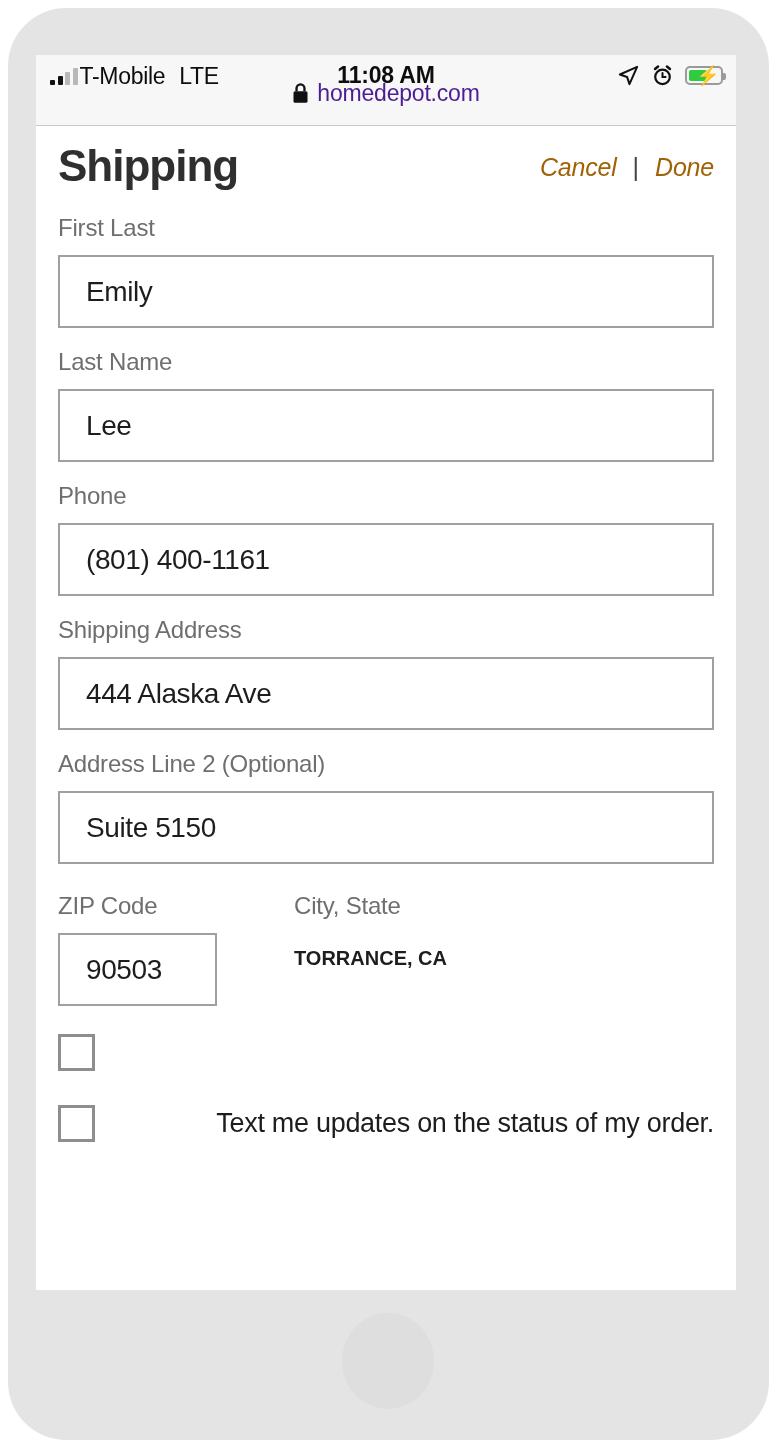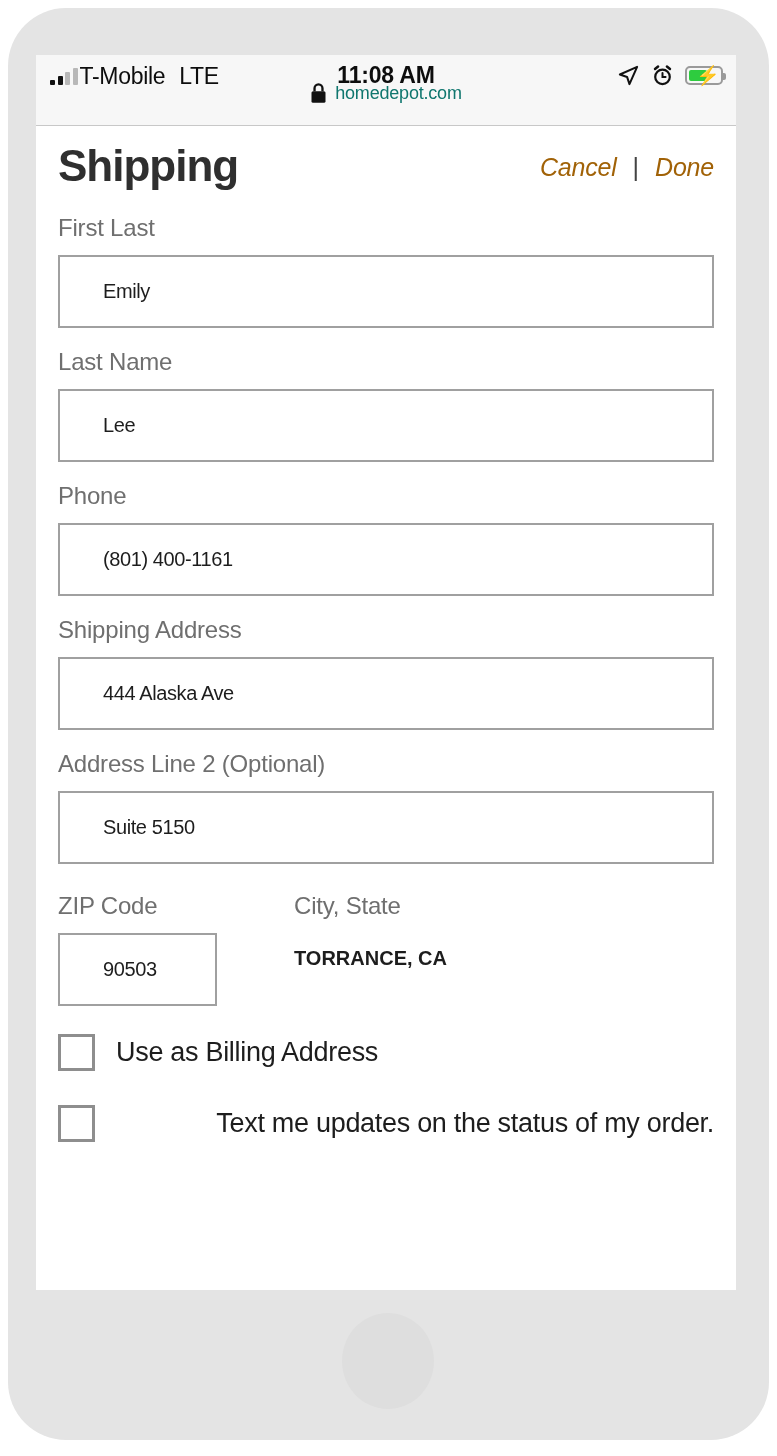--- a/index.html
+++ b/index.html
@@ -99,21 +99,21 @@
   }
 
   
   .urlbar {
     display: flex; align-items: center; justify-content: center;
     gap: 8px;
     height: 0;
     position: absolute; left: 0; right: 0; top: 38px;
   }
   .lock-icon svg { display: block; }
-  .url-text { font-size: 18px; color: #0f766e; letter-spacing: -0.2px; }
+  .url-text { font-size: 23px; color: #4c1d95; letter-spacing: -0.2px; }
 
   
   .header {
     position: relative;
     height: 78px;
     padding: 0 22px;
   }
   .page-title {
     position: absolute; left: 22px; top: 15px;
     font-size: 44px; font-weight: bold; color: #2f2f2f;
@@ -134,22 +134,22 @@
   .f-label {
     font-size: 24px; color: #6f6f6f;
     letter-spacing: -0.2px;
     margin-bottom: 13px;
   }
   .f-input {
     height: 73px;
     border: 2px solid #a0a0a0;
     background: #fff;
     display: flex; align-items: center;
-    padding-left: 43px;
-    font-size: 20px; color: #1d1d1d;
+    padding-left: 26px;
+    font-size: 28px; color: #1d1d1d;
     letter-spacing: -0.4px;
   }
 
   
   .zip-row { margin-top: 28px; display: flex; }
   .zip-col { width: 199px; flex: 0 0 199px; }
   .city-col { margin-left: 37px; padding-top: 0; }
   .f-input.zip { width: 159px; }
   .city-value {
     font-size: 20px; font-weight: bold; color: #1d1d1d;
@@ -273,21 +273,20 @@
           <div class="f-input zip">90503</div>
         </div>
         <div class="city-col">
           <div class="f-label">City, State</div>
           <div class="city-value">TORRANCE, CA</div>
         </div>
       </div>
 
       <div class="check-row">
         <span class="checkbox"></span>
-        <span class="check-label">Use as Billing Address</span>
       </div>
 
       <div class="check-row second">
         <span class="checkbox"></span>
         <span class="check-label">Text me updates on the status of my order.</span>
       </div>
 
     </div>
   </div>
 </div>

